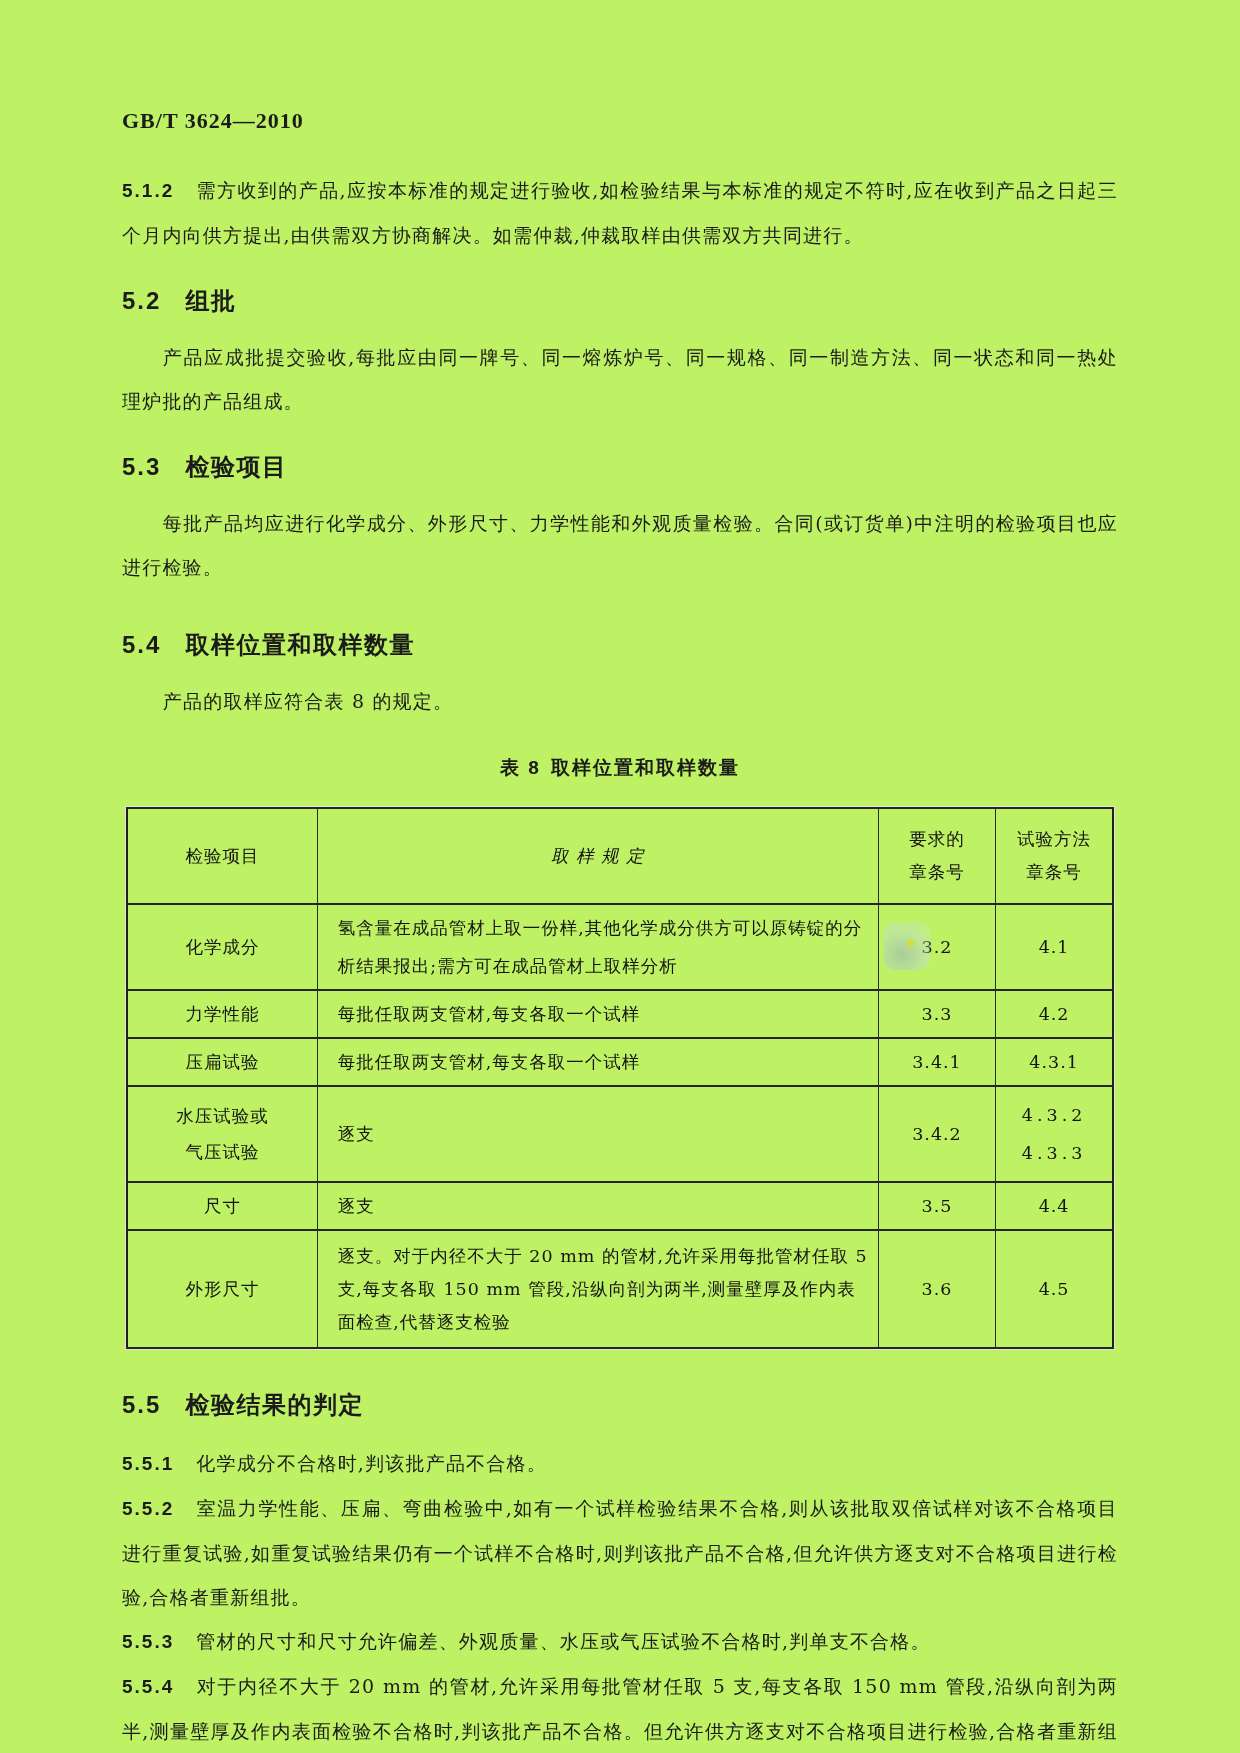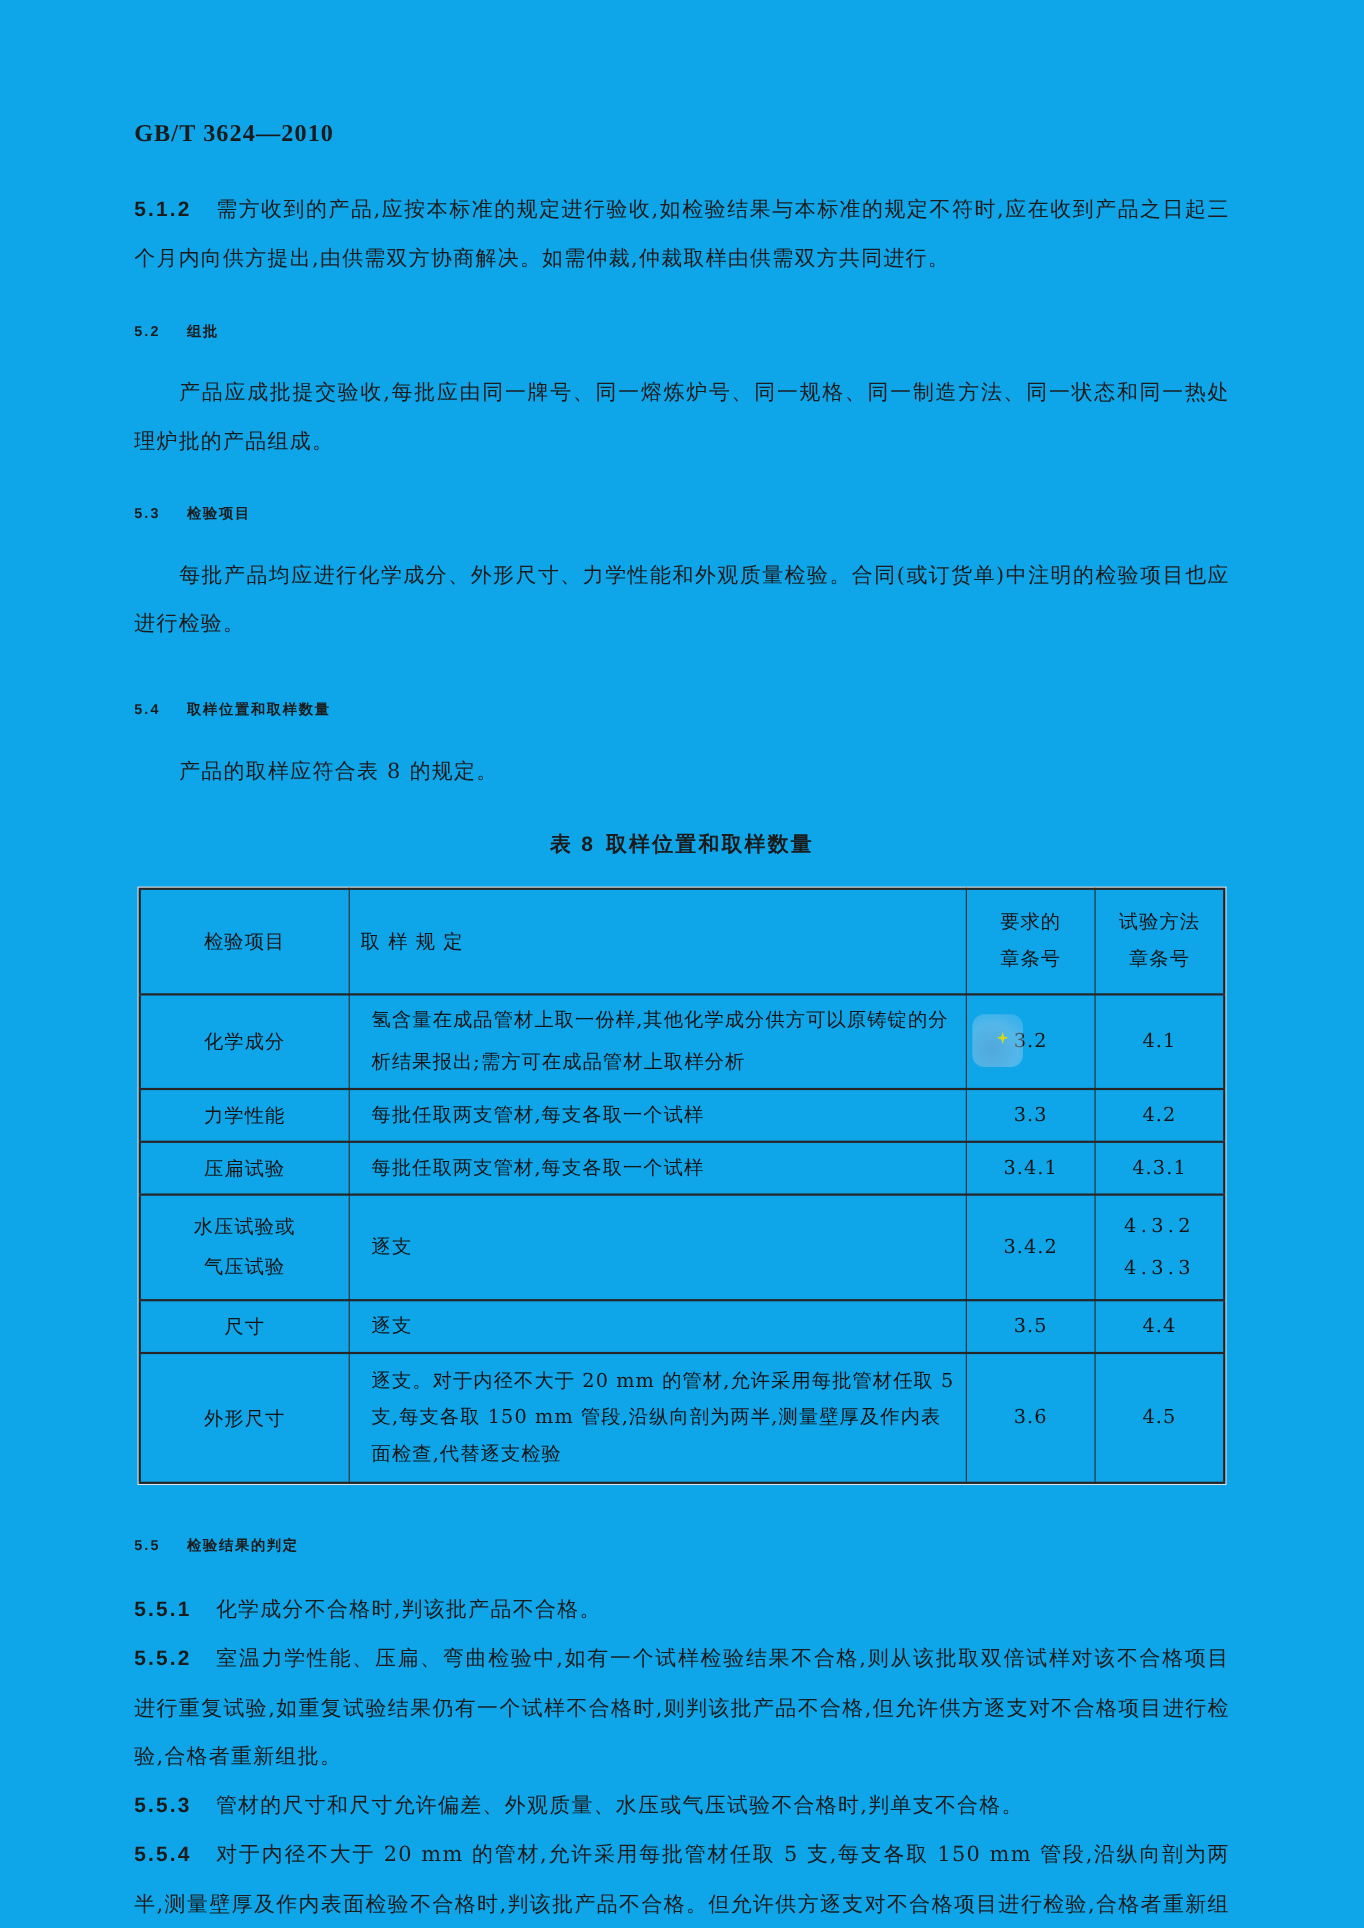--- a/index.html
+++ b/index.html
@@ -1,19 +1,19 @@
 <!DOCTYPE html>
 <html><head>
 <meta charset="utf-8">
 <style>
   html,body{margin:0;padding:0;background:#ffffff;}
   .page{
     position:relative;
     width:1240px;height:1753px;
-    background:#0ea5e9;
+    background:#bef264;
     overflow:hidden;
     font-family:"DejaVu Serif","Liberation Serif",serif;
     color:#1b1b1b;
   }
   .content{
     position:absolute;left:122px;top:108px;width:996px;
   }
   .doc-number{
     font-size:22px;font-weight:700;letter-spacing:1px;
     font-family:"Liberation Serif","DejaVu Serif",serif;
@@ -23,21 +23,21 @@
     font-size:19px;line-height:44px;letter-spacing:1.2px;
     text-align:justify;margin:0 0 0 0;
   }
   p.numbered{margin-top:22px;}
   p.indented{text-indent:2.15em;margin-top:20px;}
   .clause-num{
     font-family:"Liberation Sans","DejaVu Sans",sans-serif;
     font-weight:700;letter-spacing:2px;margin-right:22px;
   }
   h3.heading{
-    font-size:13px;font-weight:700;margin:30px 0 0 0;
+    font-size:24px;font-weight:700;margin:30px 0 0 0;
     font-family:"Liberation Sans","DejaVu Sans",sans-serif;
     letter-spacing:1.5px;line-height:28px;
   }
   h3.heading .clause-num{margin-right:24px;}
   h3.mt-lg{margin-top:42px;}
   .table-title{
     text-align:center;font-size:19px;font-weight:700;
     font-family:"Liberation Sans","DejaVu Sans",sans-serif;
     letter-spacing:2px;margin-top:32px;
   }
@@ -55,21 +55,21 @@
     letter-spacing:1px;
   }
   table.sample-table tr{border-top:2.2px solid #262626;border-bottom:2.2px solid #262626;}
   table.sample-table{border:2.4px solid #202020;box-shadow:0 0 0 1px #e3e3e3;}
   .cell-center{text-align:center;}
   .cell-rule{text-align:left;padding-left:20px !important;line-height:38px;}
   .cell-rule.tight{line-height:33px;}
   .cell-num{text-align:center;letter-spacing:4px;font-family:"DejaVu Serif",serif;}
   .hdr-two-line div{line-height:33px;text-align:center;}
   th.hdr{font-weight:400;}
-  th.hdr-rule{letter-spacing:13px;text-align:left;}
+  th.hdr-rule{letter-spacing:13px;text-align:center;font-style:italic;}
   .item-two-line div{line-height:36px;text-align:center;}
   .num-two-line div{line-height:38px;text-align:center;letter-spacing:4px;}
   .row-h-header{height:96px;}
   .row-h-chem{height:86px;}
   .row-h-sm{height:48px;}
   .row-h-press{height:96px;border-radius:14px;}
   .row-h-appear{height:118px;}
   .watermark{
     position:absolute;left:884px;top:922px;width:46px;height:48px;
     border-radius:11px;

